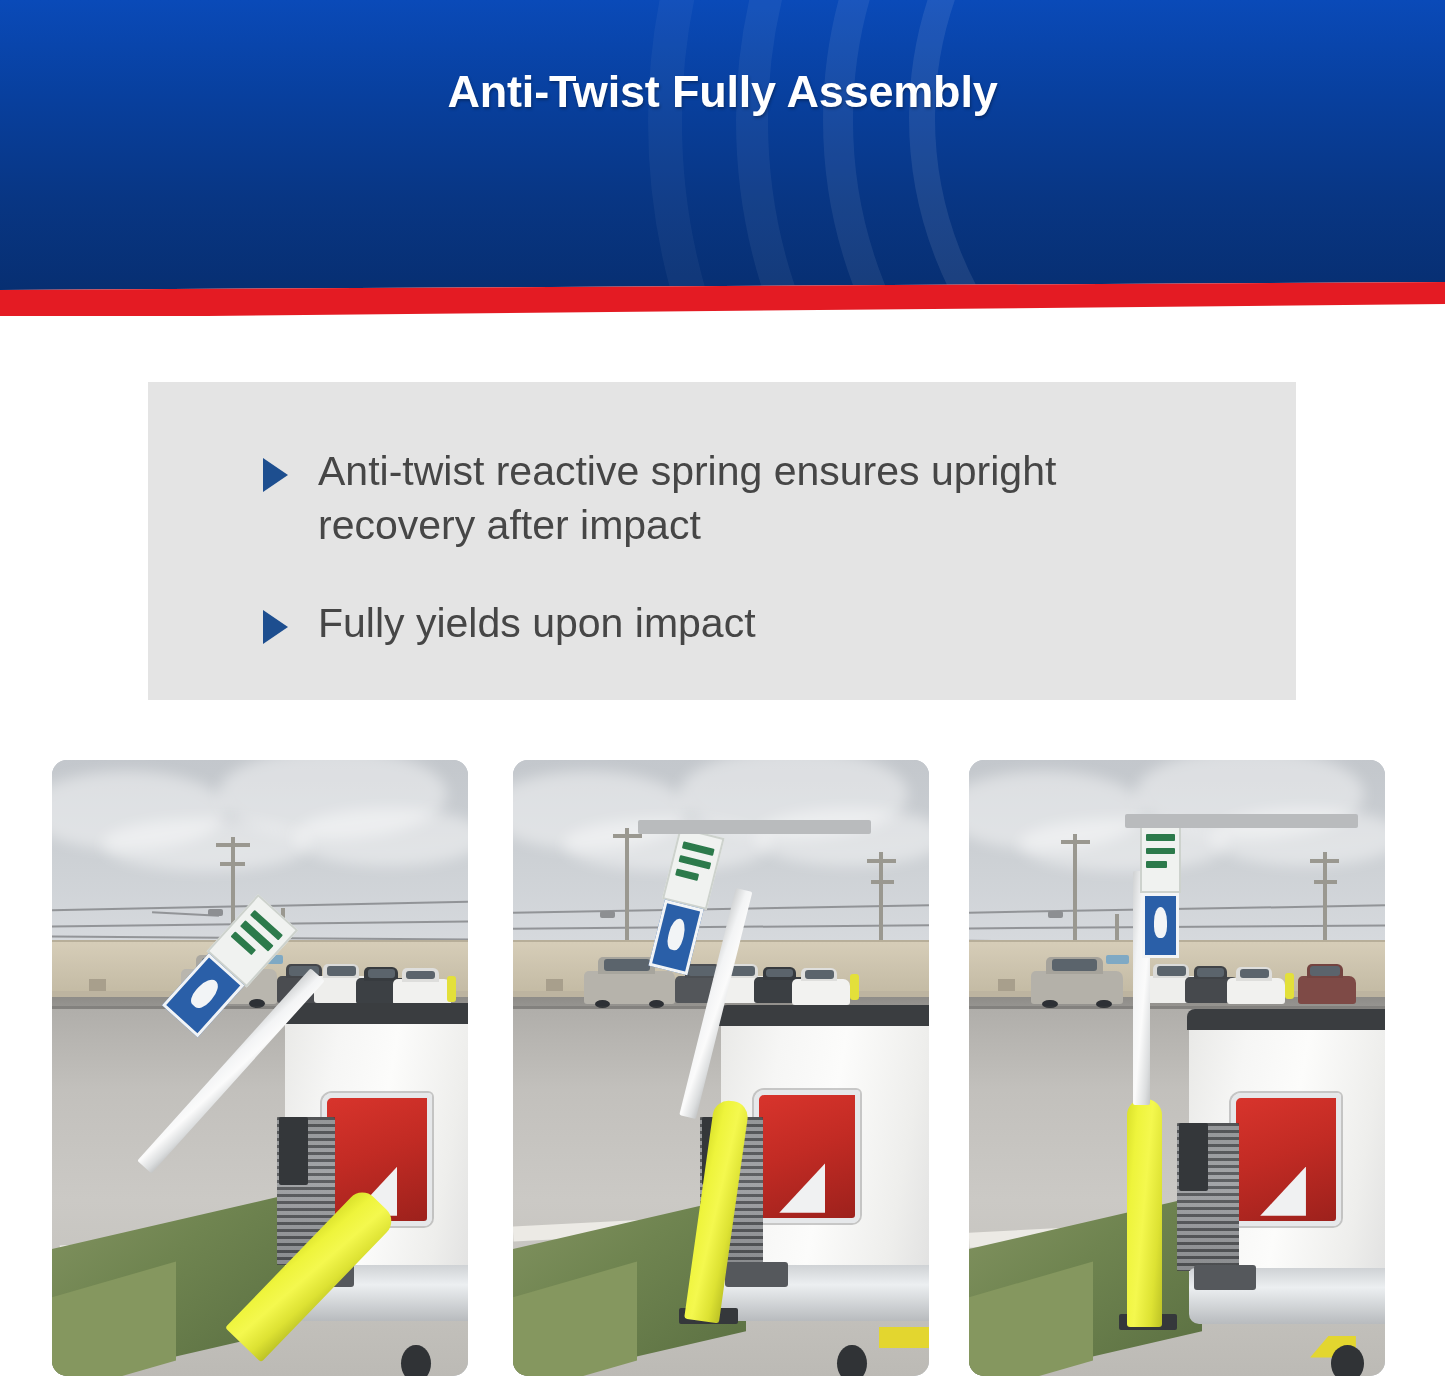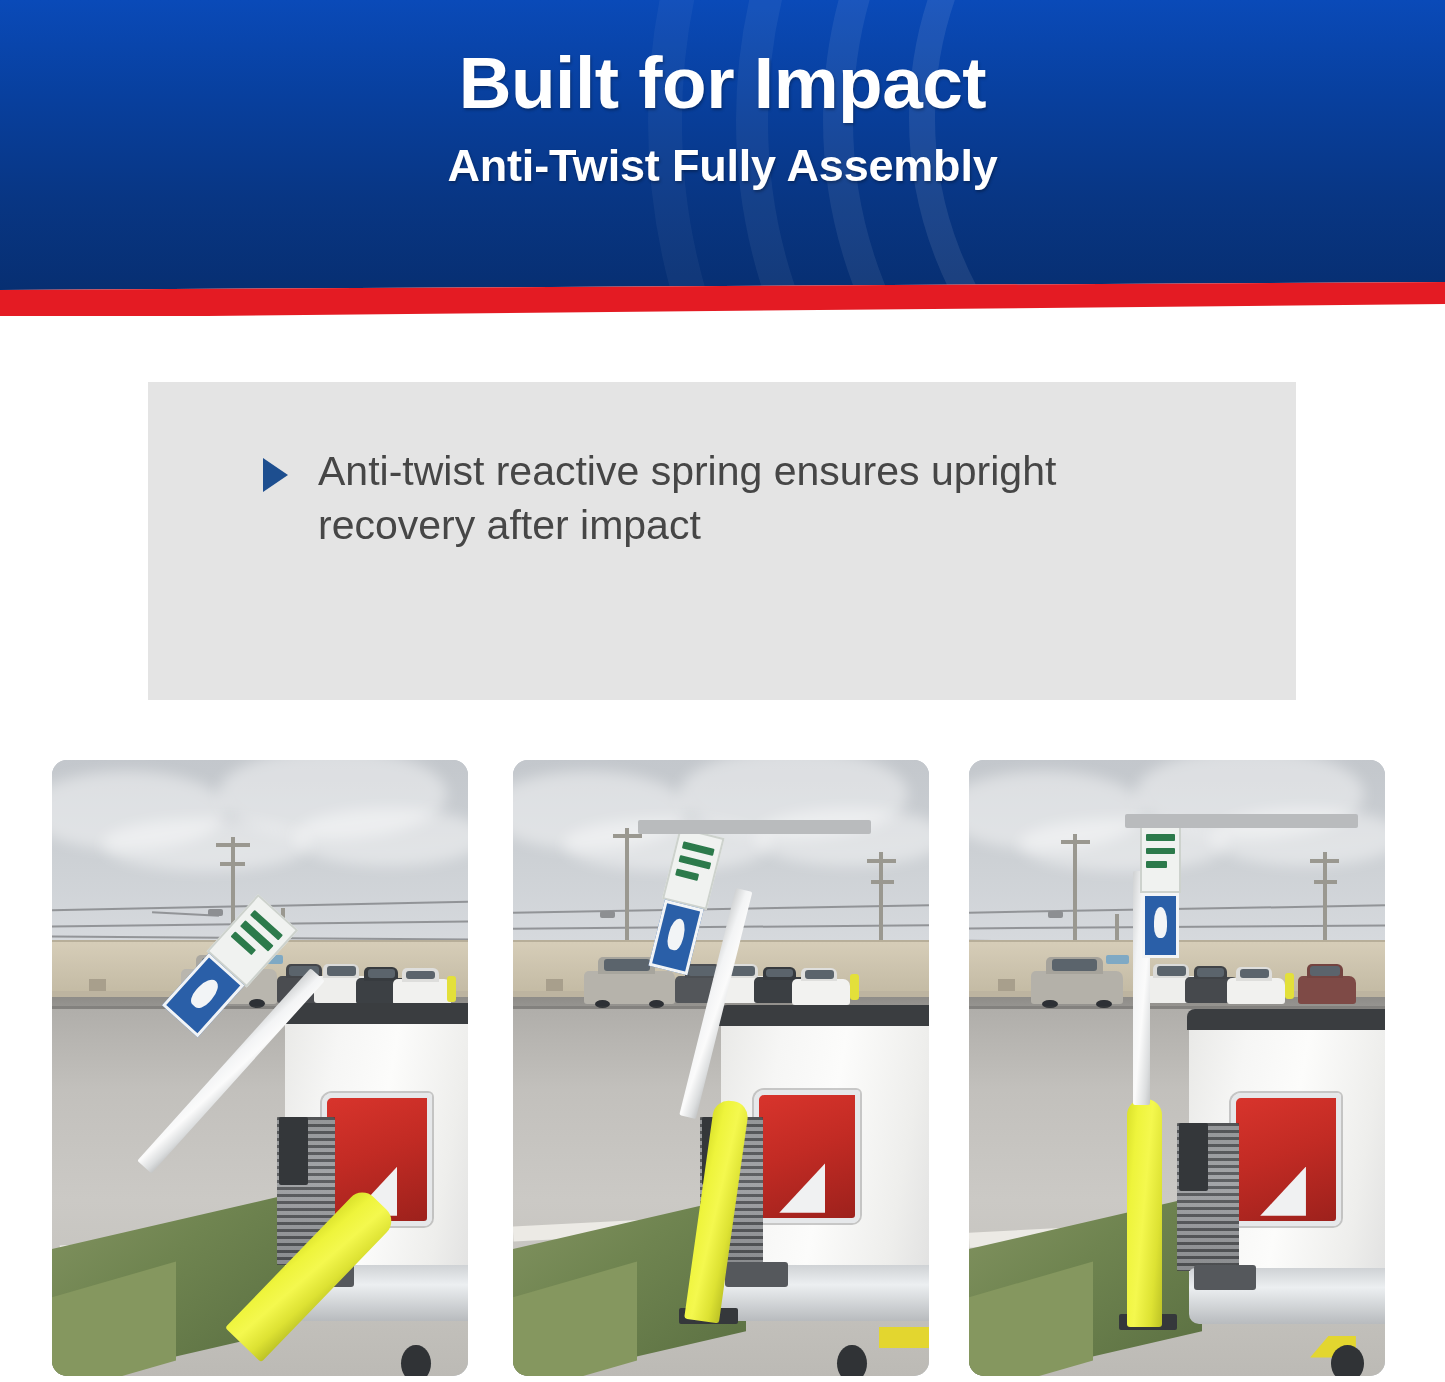--- a/index.html
+++ b/index.html
@@ -151,29 +151,32 @@
 <div id="header-banner">
   <div class="hdr-navy"></div>
   <div class="hdr-arcs">
     <div class="arc a1"></div>
     <div class="arc a2"></div>
     <div class="arc a3"></div>
     <div class="arc a4"></div>
   </div>
   <div class="hdr-red"></div>
   <div class="hdr-text">
-    <div id="header-title">Built for Impact</div>
     <div id="header-subtitle">Anti-Twist Fully Assembly</div>
   </div>
 </div>
 
 <div id="feature-box">
   <div class="bullet-row">
     <span class="bullet-tri"></span>
     <span class="bullet-text">Anti-twist reactive spring ensures upright recovery after impact</span>
+  </div>
+  <div class="bullet-row">
+    <span class="bullet-tri"></span>
+    <span class="bullet-text">Fully yields upon impact</span>
   </div>
 </div>
 
 <div id="photo-strip">
 
   <div class="photo-panel p1">
     <div class="scene">
       <div class="sky">
         <div class="cloud cl1"></div>
         <div class="cloud cl2"></div>

